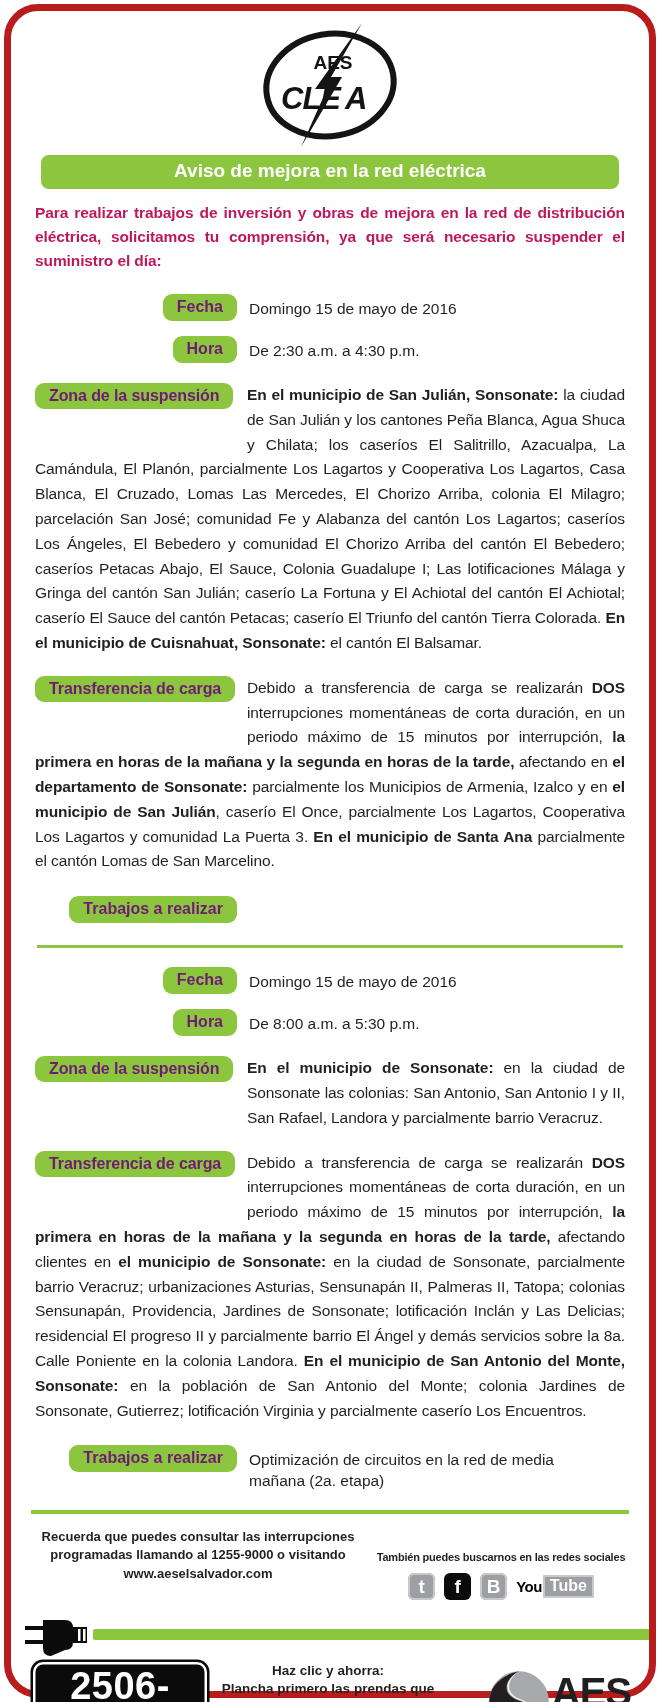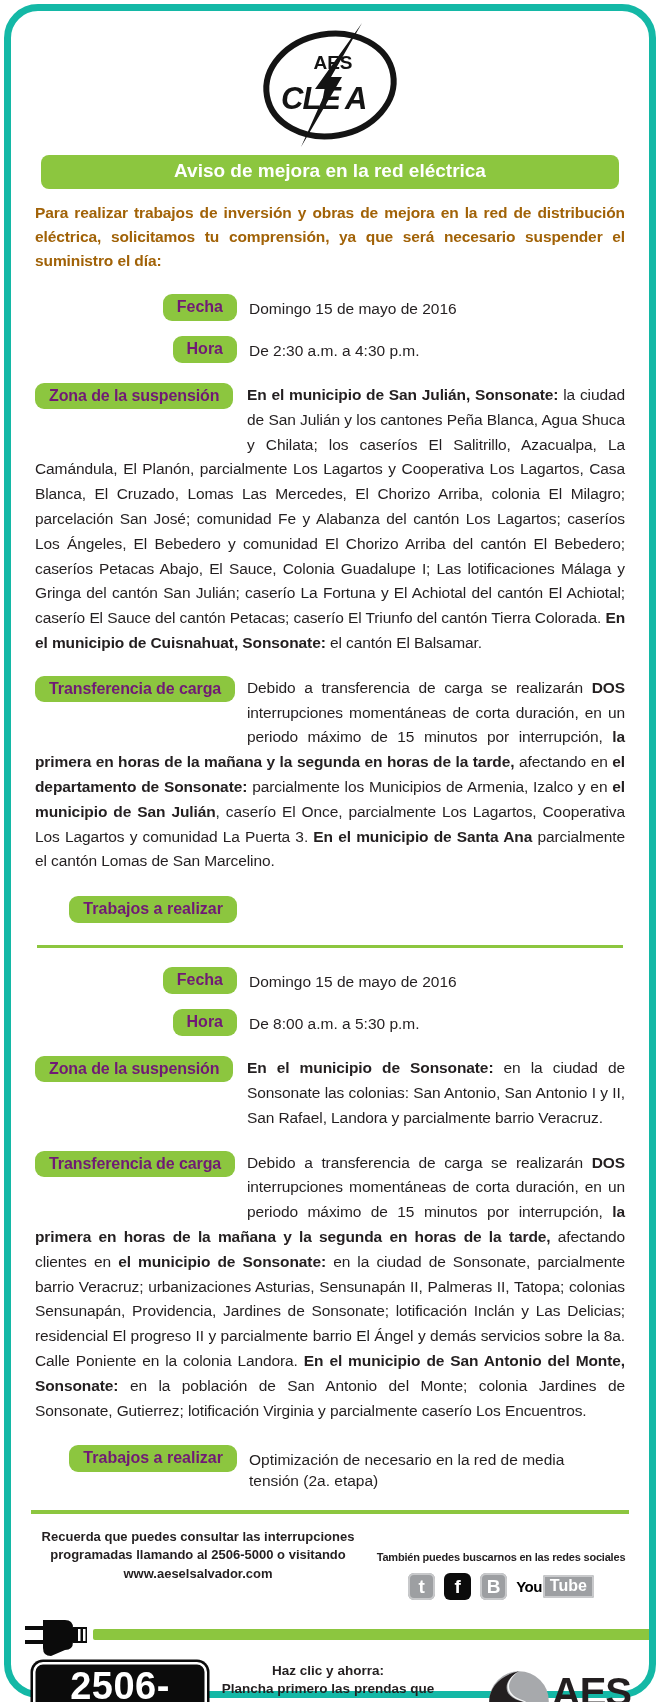--- a/index.html
+++ b/index.html
@@ -4,38 +4,38 @@
 <style>
   * { box-sizing: border-box; }
   html,body { margin:0; padding:0; }
   body {
     width:660px; height:1702px; background:#ffffff;
     font-family:"Liberation Sans", sans-serif; color:#231f20;
     position:relative; overflow:hidden;
   }
   .page {
     position:absolute; left:4px; top:4px; right:4px; bottom:4px;
-    border:7px solid #14b8a6; border-radius:34px;
+    border:7px solid #b91c1c; border-radius:34px;
     padding:8px 18px 14px 18px;
     display:flex; flex-direction:column;
     background:#fff;
   }
   
   .logo-wrap { text-align:center; height:132px; flex:0 0 auto; }
   
   .banner {
     margin:4px 12px 10px 12px; background:#8cc63f; color:#fff;
     border-radius:8px; text-align:center; font-weight:bold;
     font-size:19px; padding:5px 0 7px 0;
   }
   
   .intro {
     margin:2px 6px 6px 6px; font-size:15.5px; line-height:1.55;
     text-align:justify; letter-spacing:-0.1px; font-weight:bold;
-    font-stretch:normal; color:#a16207;
+    font-stretch:normal; color:#be185d;
   }
   
   .row { display:flex; align-items:flex-start; margin:15px 0 0 0; }
   .label-col { width:208px; flex:0 0 auto; display:flex; justify-content:flex-end; }
   .badge {
     background:#8cc63f; color:#701a75; font-weight:bold; font-size:16px;
     padding:4px 14px 5px 14px; border-radius:9px; white-space:nowrap;
   }
   .row .value { margin-left:12px; font-size:15.5px; padding-top:5px; max-width:360px; line-height:1.35; }
   
@@ -167,29 +167,29 @@
 
     <div class="para">
       <span class="float-badge"><span class="badge">Transferencia de carga</span></span>
       <span><span>Debido a transferencia de carga se realizarán </span><span class="b">DOS </span><span>interrupciones momentáneas de corta duración, en un periodo máximo de 15 minutos por interrupción, </span><span class="b">la primera en horas de la mañana y la segunda en horas de la tarde, </span><span>afectando clientes en </span><span class="b">el municipio de Sonsonate: </span><span>en la ciudad de Sonsonate, parcialmente barrio Veracruz; urbanizaciones Asturias, Sensunapán II, Palmeras II, Tatopa; colonias Sensunapán, Providencia, Jardines de Sonsonate; lotificación Inclán y Las Delicias; residencial El progreso II y parcialmente barrio El Ángel y demás servicios sobre la 8a. Calle Poniente en la colonia Landora. </span><span class="b">En el municipio de San Antonio del Monte, Sonsonate: </span><span>en la población de San Antonio del Monte; colonia Jardines de Sonsonate, Gutierrez; lotificación Virginia y parcialmente caserío Los Encuentros.</span></span>
     </div>
 
     <div class="row" style="margin-top:22px;">
       <div class="label-col">
           <span class="badge">Trabajos a realizar</span>
         </div>
-      <div class="value">Optimización de necesario en la red de media tensión (2a. etapa)</div>
+      <div class="value">Optimización de circuitos en la red de media mañana (2a. etapa)</div>
     </div>
   </div>
 
   <div class="footer">
     <hr class="divider thick">
 
     <div class="footer-top">
-      <div class="f-left">Recuerda que puedes consultar las interrupciones programadas llamando al 2506-5000 o visitando www.aeselsalvador.com</div>
+      <div class="f-left">Recuerda que puedes consultar las interrupciones programadas llamando al 1255-9000 o visitando www.aeselsalvador.com</div>
       <div class="f-right">
         <div class="social-title">También puedes buscarnos en las redes sociales</div>
         <div class="social">
           <span class="icon-sq ic-gray">t</span>
           <span class="icon-sq ic-black">f</span>
           <span class="icon-sq ic-gray">B</span>
           <span class="yt">
             <span class="you">You</span>
             <span class="tube">Tube</span>
           </span>

